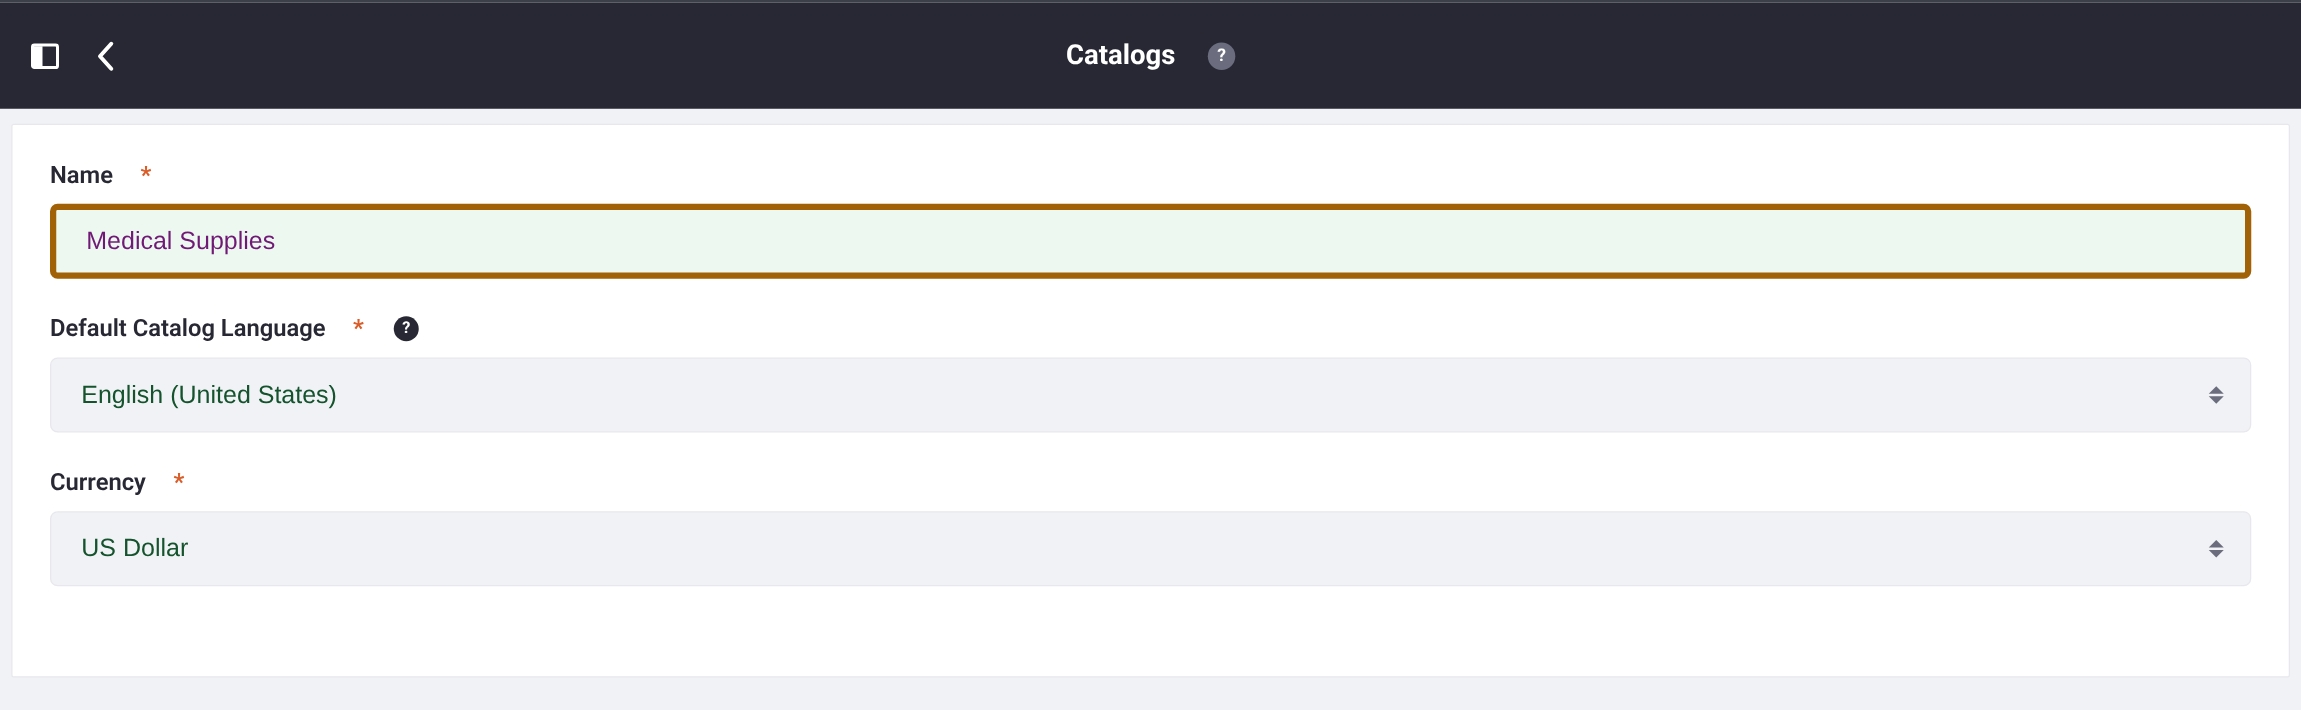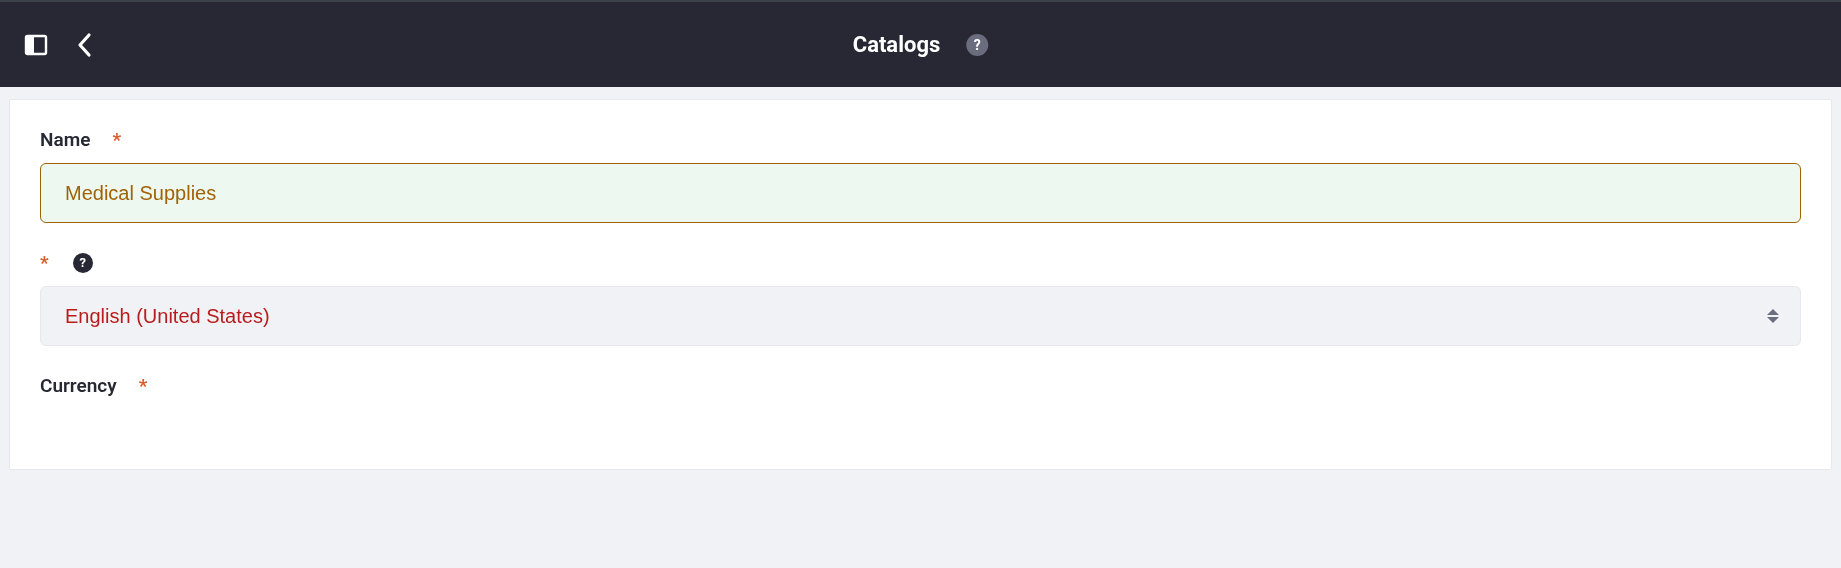--- a/index.html
+++ b/index.html
@@ -103,36 +103,36 @@
     font-size: 13px;
     font-weight: 700;
     cursor: pointer;
     margin-left: 2px;
   }
   .text-input {
     width: 100%;
     height: 60px;
     padding: 0 24px;
     font-size: 20px;
-    color: #a16207;
-    border: 1px solid #a16207;
+    color: #701a75;
+    border: 5px solid #a16207;
     background: #edf9f0;
     border-radius: 6px;
     outline: none;
   }
   .select-wrap {
     position: relative;
     width: 100%;
   }
   .select-input {
     width: 100%;
     height: 60px;
     padding: 0 50px 0 24px;
     font-size: 20px;
-    color: #b91c1c;
+    color: #14532d;
     background: #f1f2f5;
     border: 1px solid #e7e7ed;
     border-radius: 6px;
     appearance: none;
     -webkit-appearance: none;
     cursor: pointer;
     outline: none;
   }
   .select-caret {
     position: absolute;
@@ -188,35 +188,45 @@
     <div class="form-group">
       <div class="form-label">
         <span>Name</span>
         <span class="required-asterisk">*</span>
       </div>
       <input type="text" class="text-input" value="Medical Supplies" style="">
     </div>
 
     <div class="form-group">
       <div class="form-label">
+        <span>Default Catalog Language</span>
         <span class="required-asterisk">*</span>
         <span class="label-help">?</span>
       </div>
       <div class="select-wrap">
         <select class="select-input">
           <option>English (United States)</option>
         </select>
         <span class="select-caret">
           <span class="caret-up"></span>
           <span class="caret-down"></span>
         </span>
       </div>
     </div>
 
     <div class="form-group">
       <div class="form-label">
         <span>Currency</span>
         <span class="required-asterisk">*</span>
       </div>
+      <div class="select-wrap">
+        <select class="select-input">
+          <option>US Dollar</option>
+        </select>
+        <span class="select-caret">
+          <span class="caret-up"></span>
+          <span class="caret-down"></span>
+        </span>
+      </div>
     </div>
 
   </div>
 </div>
 
 </body></html>

